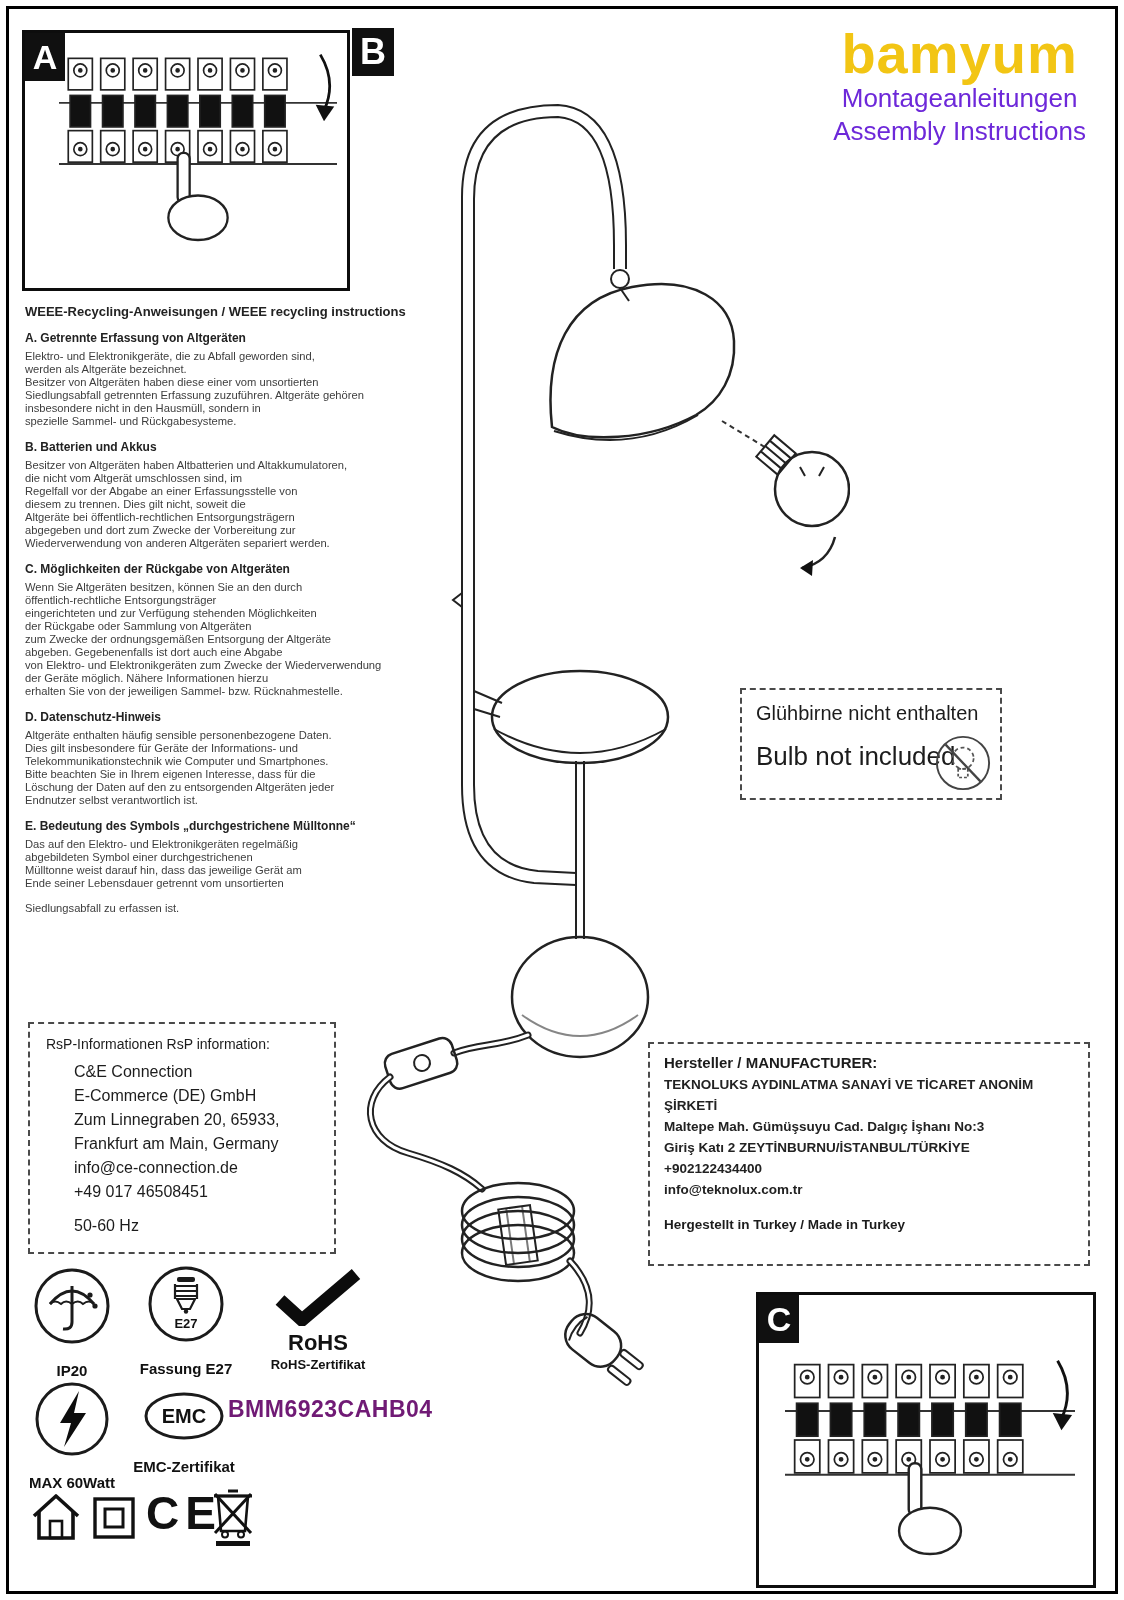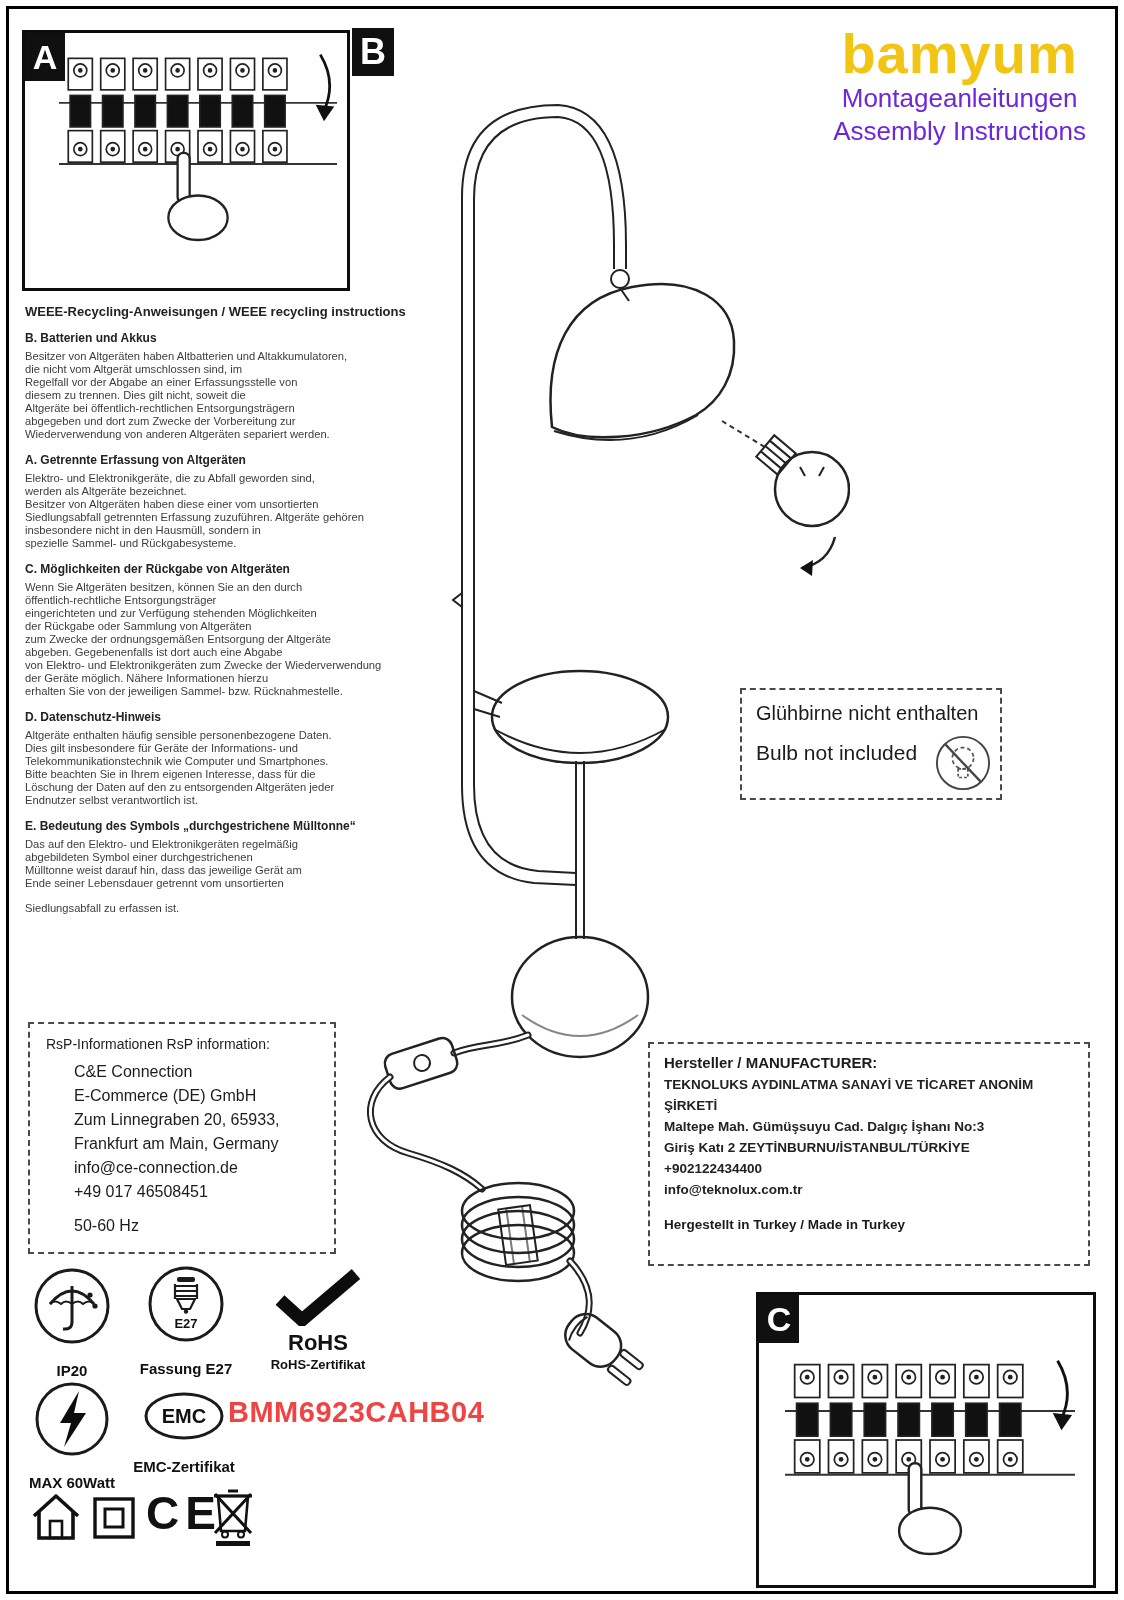--- a/index.html
+++ b/index.html
@@ -21,35 +21,35 @@
   .brand-logo{font-size:56px;font-weight:bold;color:#f2c514;letter-spacing:1px;line-height:1;}
   .brand-sub{font-size:26px;color:#6d28d9;line-height:1.25;}
   .weee{position:absolute;left:25px;top:284px;width:424px;z-index:2;margin-top:20px;}
   .weee-title{font-size:13px;font-weight:bold;color:#222;margin-bottom:8px;}
   .sec-h{font-size:12px;font-weight:bold;color:#222;margin:12px 0 5px;}
   .sec-b{font-size:11.2px;color:#3d3d3d;line-height:1.16;}
   .pre{white-space:pre-line;}
   .dashed-box{position:absolute;border:2px dashed #4a4a4a;background:#fff;z-index:3;}
   .bulb-box{left:740px;top:688px;width:262px;height:112px;padding:12px 14px;box-sizing:border-box;}
   .bulb-box .l1{font-size:20px;color:#1c1c1c;}
-  .bulb-box .l2{font-size:21px;color:#1c1c1c;margin-top:16px;}
+  .bulb-box .l2{font-size:26px;color:#1c1c1c;margin-top:16px;}
   .bulb-box svg{position:absolute;right:8px;bottom:6px;}
   .rsp-box{left:28px;top:1022px;width:308px;height:232px;padding:12px 16px;box-sizing:border-box;}
   .rsp-title{font-size:14px;color:#1c1c1c;margin-bottom:8px;}
   .rsp-line{font-size:16px;color:#1c1c1c;line-height:1.5;margin-left:28px;}
   .rsp-gap{margin-top:10px;}
   .man-box{left:648px;top:1042px;width:442px;height:224px;padding:10px 14px;box-sizing:border-box;}
   .man-title{font-size:15px;font-weight:bold;color:#1c1c1c;margin-bottom:4px;}
   .man-line{font-size:13.5px;font-weight:bold;color:#222;line-height:1.55;}
   .man-made{font-size:13.5px;font-weight:bold;color:#1c1c1c;margin-top:16px;}
   .cert{position:absolute;text-align:center;z-index:3;}
   .cert-label{font-size:15px;font-weight:bold;color:#111;margin-top:12px;}
   .rohs-word{font-size:22px;font-weight:bold;color:#111;line-height:1;margin-top:2px;}
   .rohs-cert{font-size:13px;font-weight:bold;color:#111;margin-top:3px;text-align:center;}
-  .model-code{position:absolute;left:228px;top:1396px;font-size:29px;font-weight:bold;color:#ef4444;letter-spacing:.5px;z-index:3;}
+  .model-code{position:absolute;left:228px;top:1396px;font-size:23px;font-weight:bold;color:#701a75;letter-spacing:.5px;z-index:3;}
   .ce-mark{position:absolute;left:146px;top:1486px;font-size:46px;font-weight:bold;color:#111;letter-spacing:6px;z-index:3;}
   .icon-abs{position:absolute;z-index:3;}
   .lamp{position:absolute;left:330px;top:85px;z-index:1;}
   .ln{stroke:#222;stroke-width:2;fill:none;}
   .ln2{stroke:#222;stroke-width:2.5;fill:none;}
   .cord-o{stroke:#222;stroke-width:7;fill:none;stroke-linecap:round;}
   .cord-i{stroke:#fff;stroke-width:3;fill:none;stroke-linecap:round;}
   .dash{stroke:#333;stroke-width:2;fill:none;stroke-dasharray:5 4;}
 </style>
 </head>
@@ -218,37 +218,37 @@
       <rect x="234" y="1236" width="58" height="40" rx="18" fill="#fff" class="ln2"></rect>
       <path class="ln" d="M 244,1241 Q 238,1256 244,1271"></path>
       <rect x="292" y="1244" width="26" height="7" rx="3" fill="#fff" class="ln"></rect>
       <rect x="292" y="1264" width="26" height="7" rx="3" fill="#fff" class="ln"></rect>
     </g>
   </svg>
 
   <div class="weee">
     <div class="weee-title">WEEE-Recycling-Anweisungen / WEEE recycling instructions</div>
     <div class="sec">
+        <div class="sec-h">A. Getrennte Erfassung von Altgeräten</div>
+        <div class="sec-b pre">Elektro- und Elektronikgeräte, die zu Abfall geworden sind,
+werden als Altgeräte bezeichnet.
+Besitzer von Altgeräten haben diese einer vom unsortierten
+Siedlungsabfall getrennten Erfassung zuzuführen. Altgeräte gehören
+insbesondere nicht in den Hausmüll, sondern in
+spezielle Sammel- und Rückgabesysteme.</div>
+      </div>
+    <div class="sec">
         <div class="sec-h">B. Batterien und Akkus</div>
         <div class="sec-b pre">Besitzer von Altgeräten haben Altbatterien und Altakkumulatoren,
  die nicht vom Altgerät umschlossen sind, im
 Regelfall vor der Abgabe an einer Erfassungsstelle von
 diesem zu trennen. Dies gilt nicht, soweit die
 Altgeräte bei öffentlich-rechtlichen Entsorgungsträgern
 abgegeben und dort zum Zwecke der Vorbereitung zur
 Wiederverwendung von anderen Altgeräten separiert werden.</div>
-      </div>
-    <div class="sec">
-        <div class="sec-h">A. Getrennte Erfassung von Altgeräten</div>
-        <div class="sec-b pre">Elektro- und Elektronikgeräte, die zu Abfall geworden sind,
-werden als Altgeräte bezeichnet.
-Besitzer von Altgeräten haben diese einer vom unsortierten
-Siedlungsabfall getrennten Erfassung zuzuführen. Altgeräte gehören
-insbesondere nicht in den Hausmüll, sondern in
-spezielle Sammel- und Rückgabesysteme.</div>
       </div>
     <div class="sec">
         <div class="sec-h">C. Möglichkeiten der Rückgabe von Altgeräten</div>
         <div class="sec-b pre">Wenn Sie Altgeräten besitzen, können Sie an den durch
 öffentlich-rechtliche Entsorgungsträger
 eingerichteten und zur Verfügung stehenden Möglichkeiten
 der Rückgabe oder Sammlung von Altgeräten
  zum Zwecke der ordnungsgemäßen Entsorgung der Altgeräte
 abgeben. Gegebenenfalls ist dort auch eine Abgabe
  von Elektro- und Elektronikgeräten zum Zwecke der Wiederverwendung

